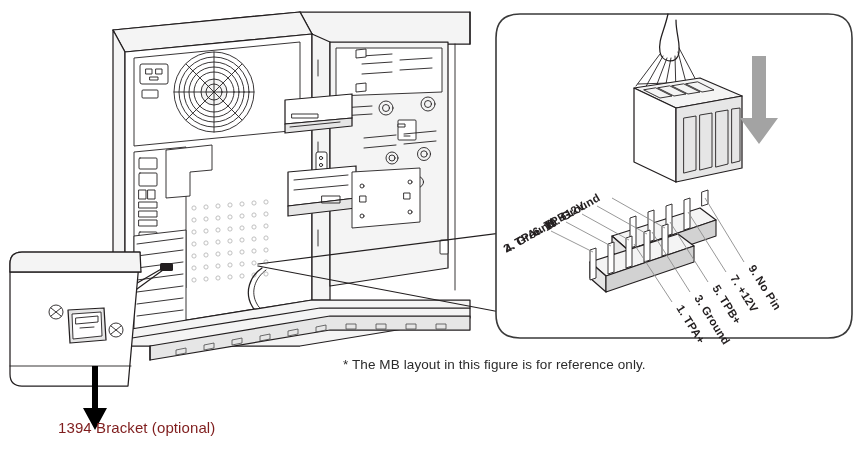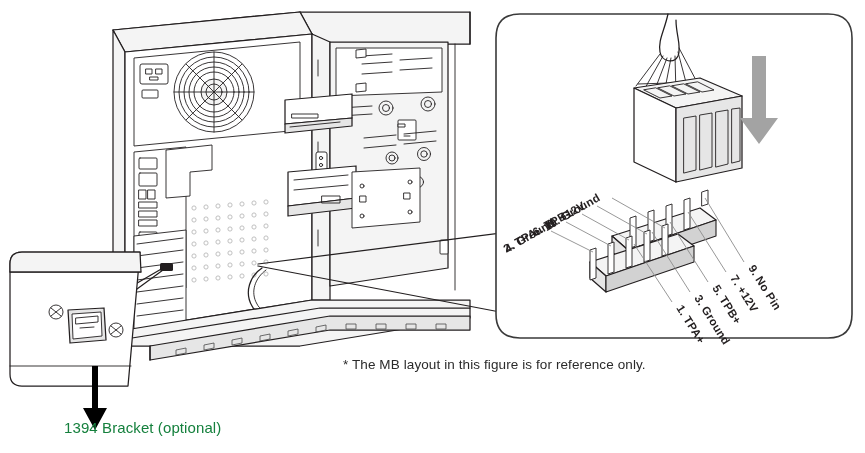--- a/index.html
+++ b/index.html
@@ -2,21 +2,21 @@
 <html><head>
 <meta charset="utf-8">
 <style>
   html,body{margin:0;padding:0;background:#ffffff;}
   body{width:865px;height:453px;position:relative;overflow:hidden;
        font-family:"Liberation Sans", sans-serif;color:#231f20;}
   .stage{position:absolute;left:0;top:0;width:865px;height:453px;}
   svg{display:block;}
   .cap{position:absolute;white-space:nowrap;}
   #footnote{left:300px;top:357px;font-size:13.5px;color:#2b2b2b;letter-spacing:.1px;margin-left:43px;}
-  #bracket-caption{left:58px;top:419px;font-size:15px;color:#15803d;letter-spacing:.1px;margin-left:6px;}
+  #bracket-caption{left:58px;top:419px;font-size:15px;color:#7f1d1d;letter-spacing:.1px;}
 </style>
 </head>
 <body>
 
 <div class="stage">
 
 <svg width="865" height="453" viewBox="0 0 865 453">
   <defs>
     <style>
       .ln{fill:none;stroke:#231f20;stroke-width:1.25;stroke-linejoin:round;stroke-linecap:round;}

